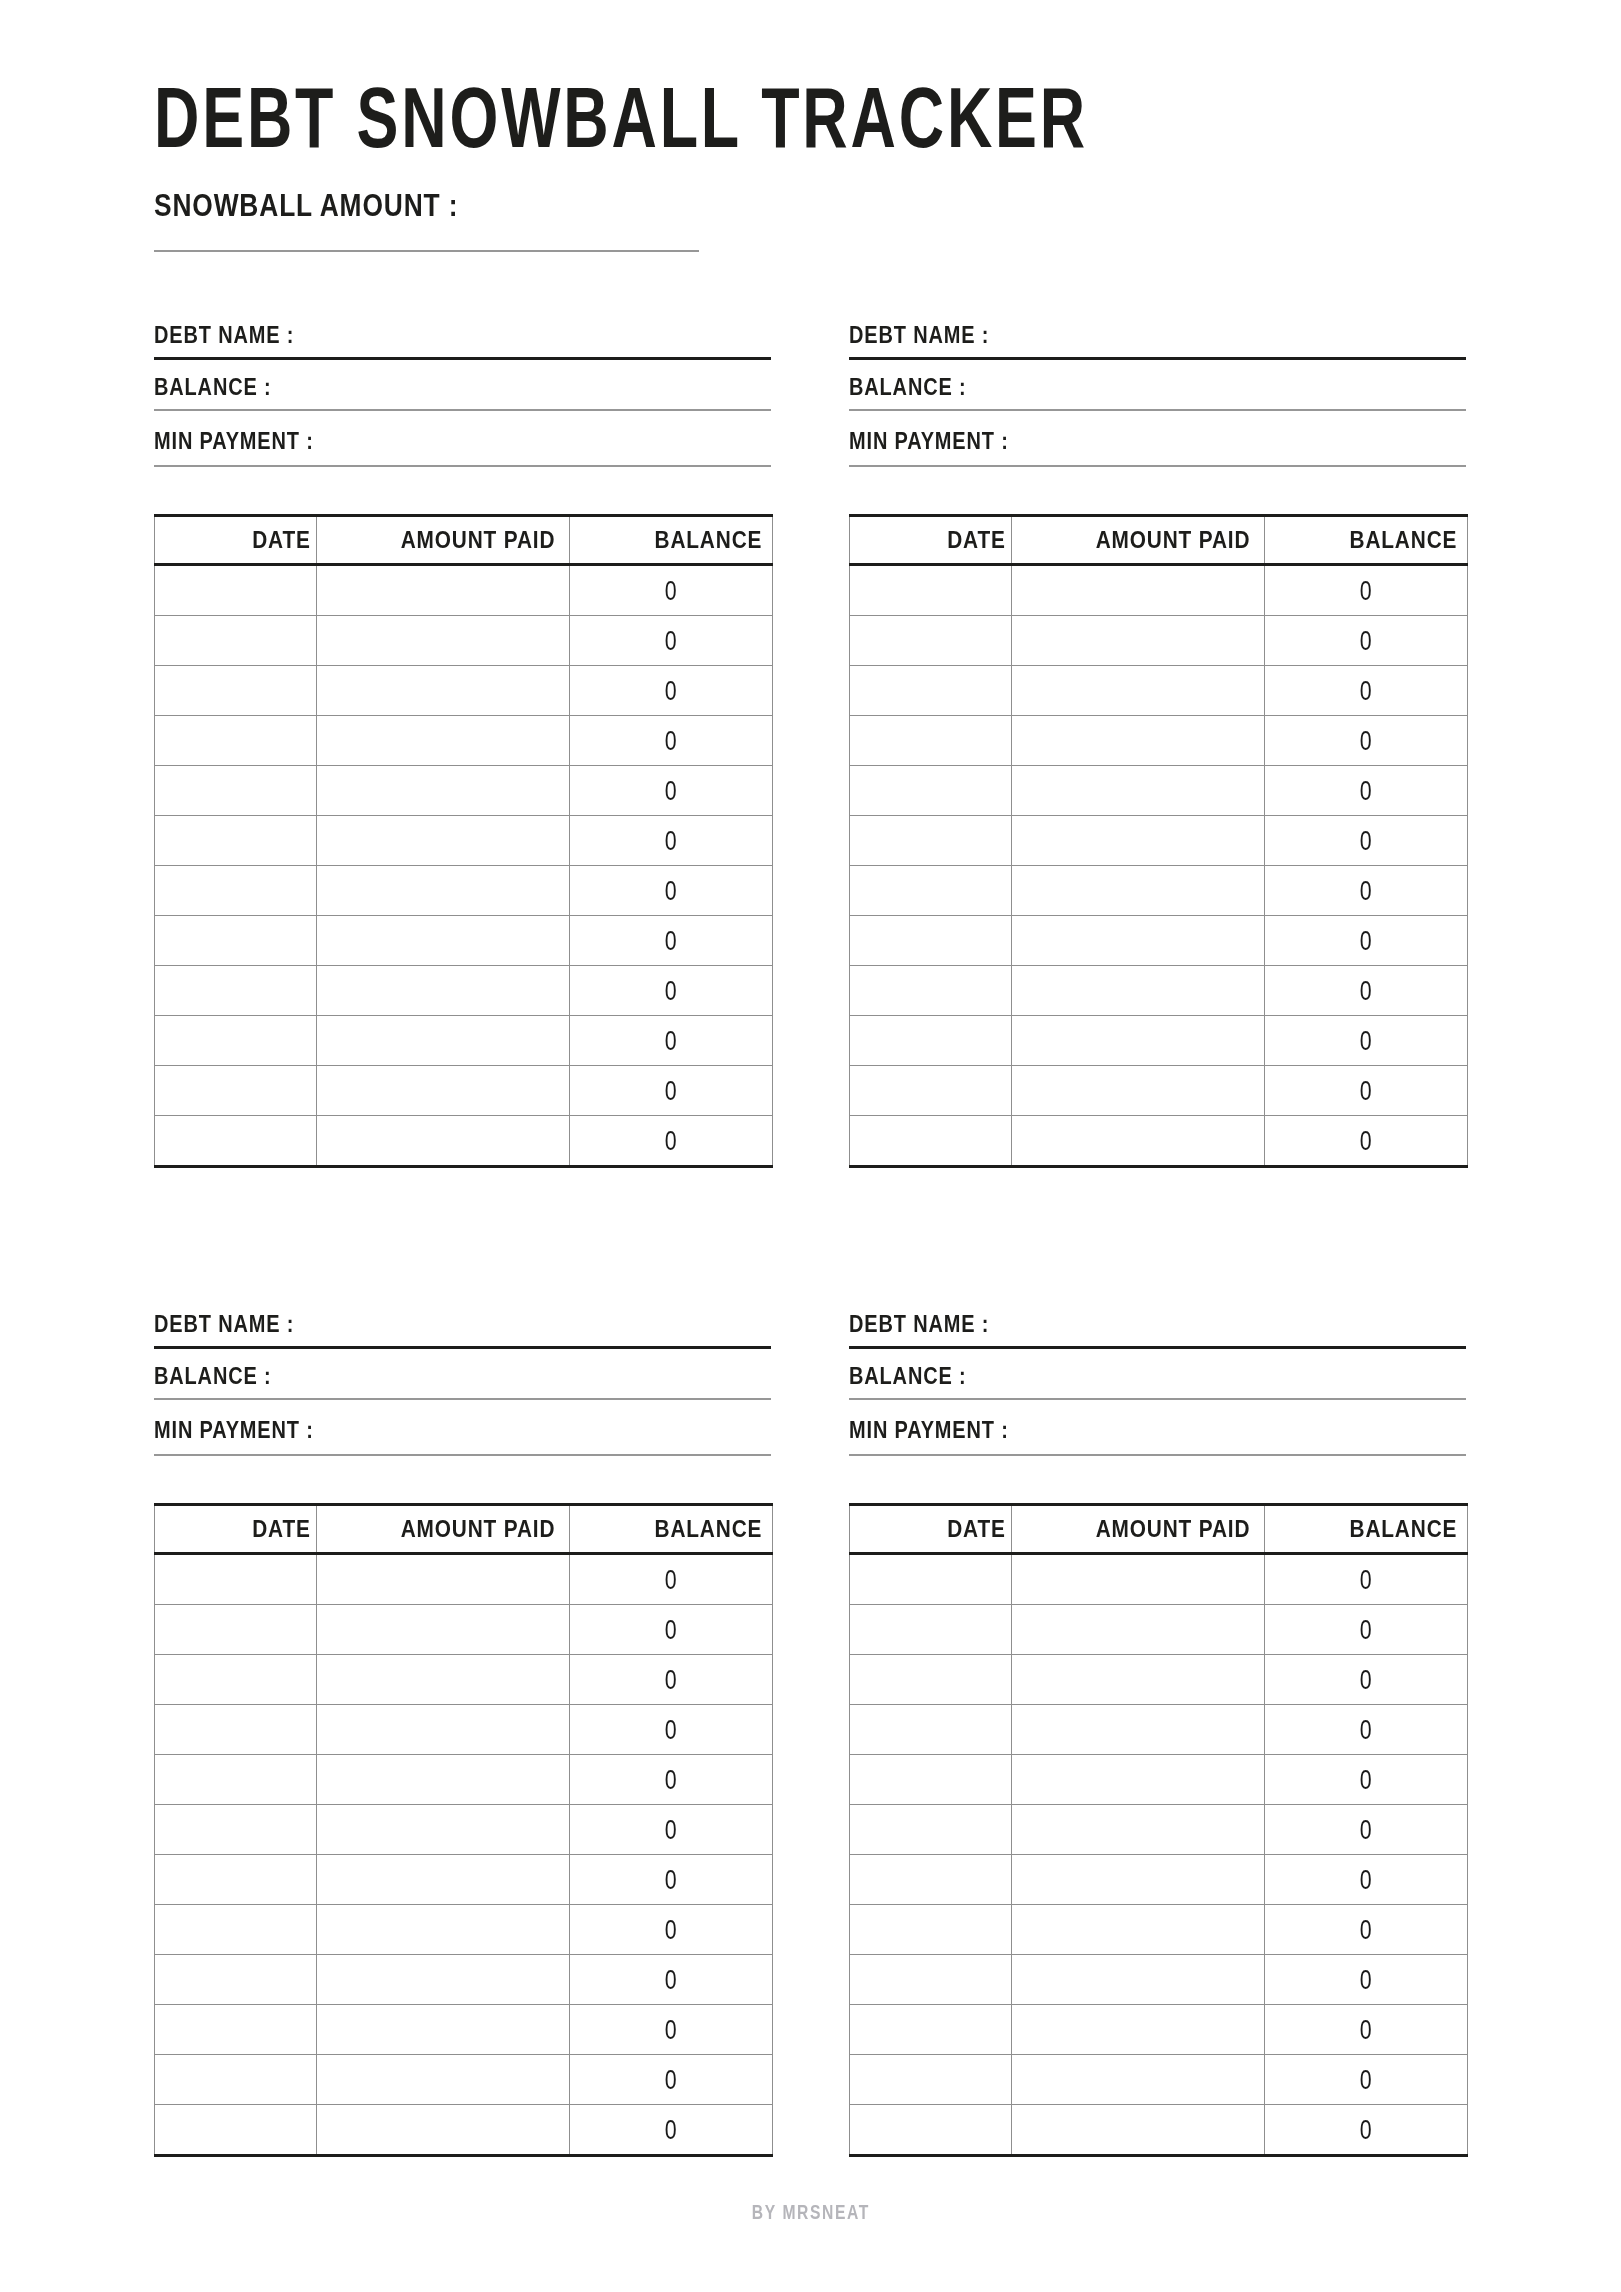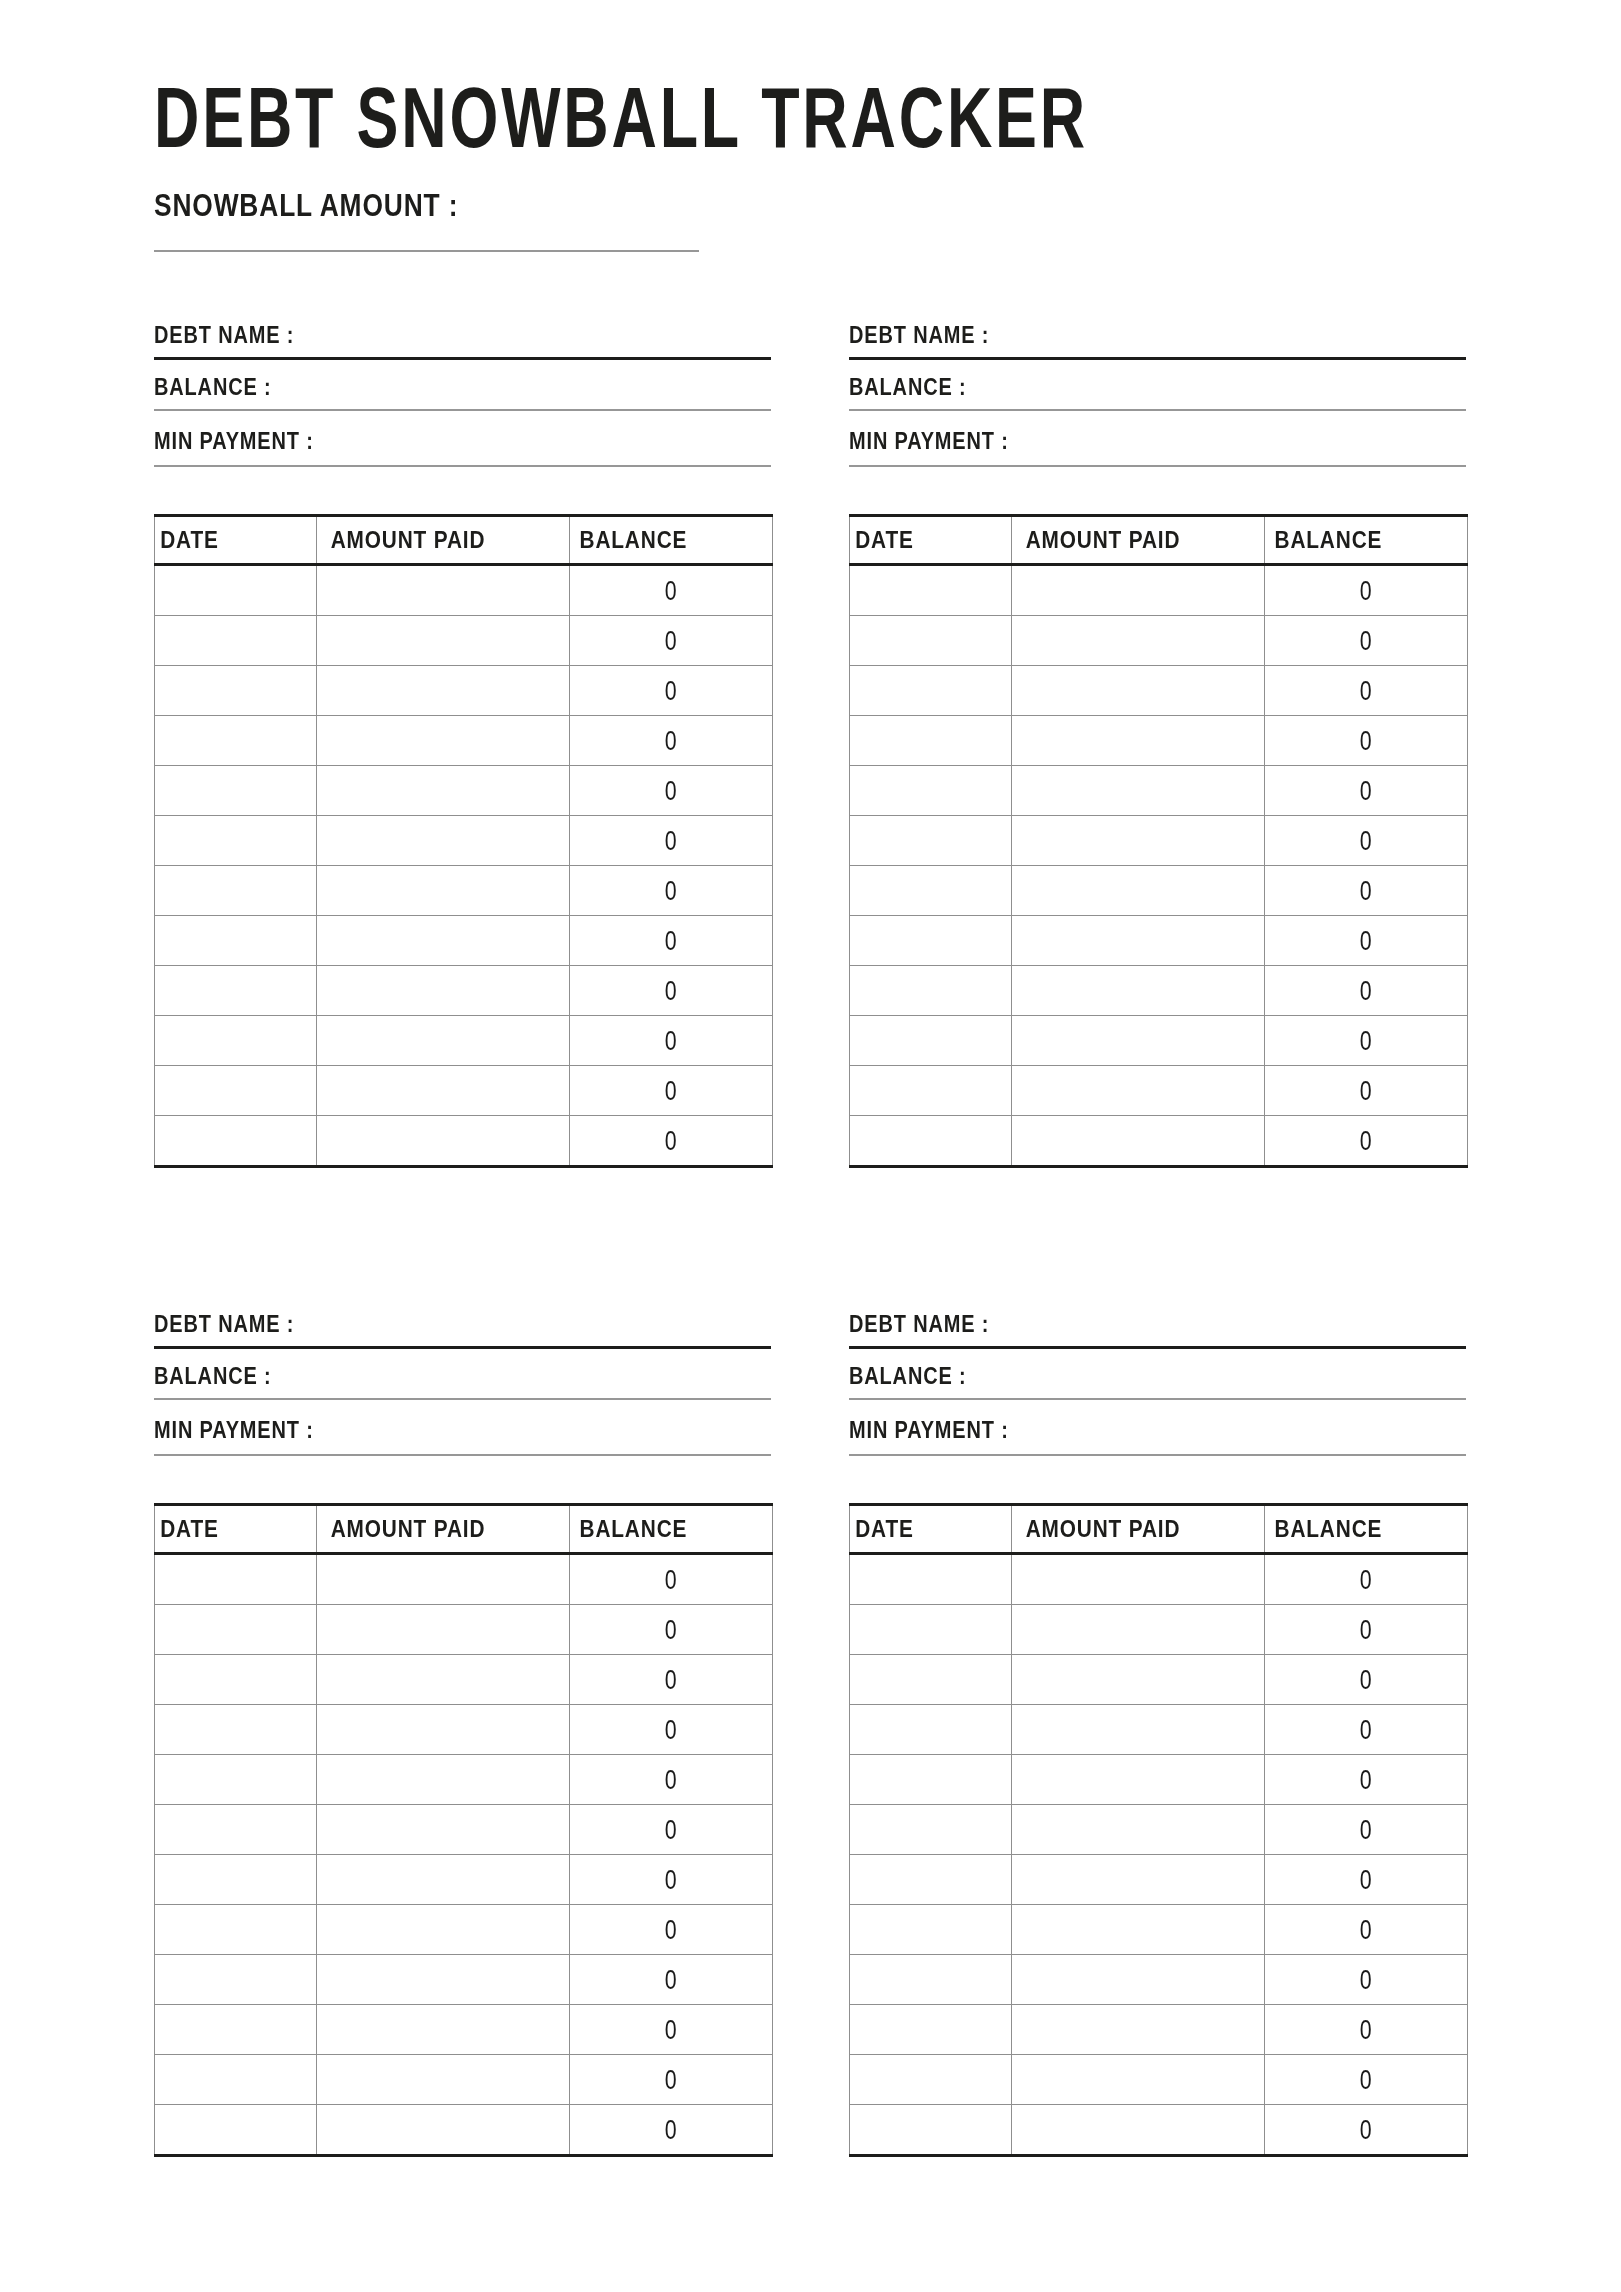--- a/index.html
+++ b/index.html
@@ -62,21 +62,21 @@
     border-collapse:collapse;table-layout:fixed;
     border-top:3.9px solid #1d1d1b;
     border-bottom:3.9px solid #1d1d1b;
     border-left:1px solid #8f8f8f;
     border-right:1px solid #8f8f8f;
   }
   col.c-date{width:162px;}
   col.c-amount{width:253px;}
   col.c-balance{width:203px;}
   table.payments th{
-    height:46px;padding:0;text-align:left;vertical-align:middle;
+    height:46px;padding:0;text-align:right;vertical-align:middle;
     font-size:24.5px;font-weight:bold;letter-spacing:1px;
     border-bottom:3.9px solid #1d1d1b;
     border-left:1px solid #8f8f8f;border-right:1px solid #8f8f8f;
   }
   table.payments th .cond{transform:scaleX(0.85);}
   table.payments td{
     height:49px;padding:0;text-align:center;vertical-align:middle;
     border:1px solid #8f8f8f;background:#ffffff;
   }
   .zero{
@@ -446,15 +446,18 @@
           </tr>
           <tr>
             <td></td>
             <td></td>
             <td><span class="cond cond-c zero">0</span></td>
           </tr>
         </tbody>
     </table>
   </div>
 
+  <div class="footer">
+    <span class="cond cond-c">BY MRSNEAT</span>
+  </div>
 
 </div>
 
 
 </body></html>

